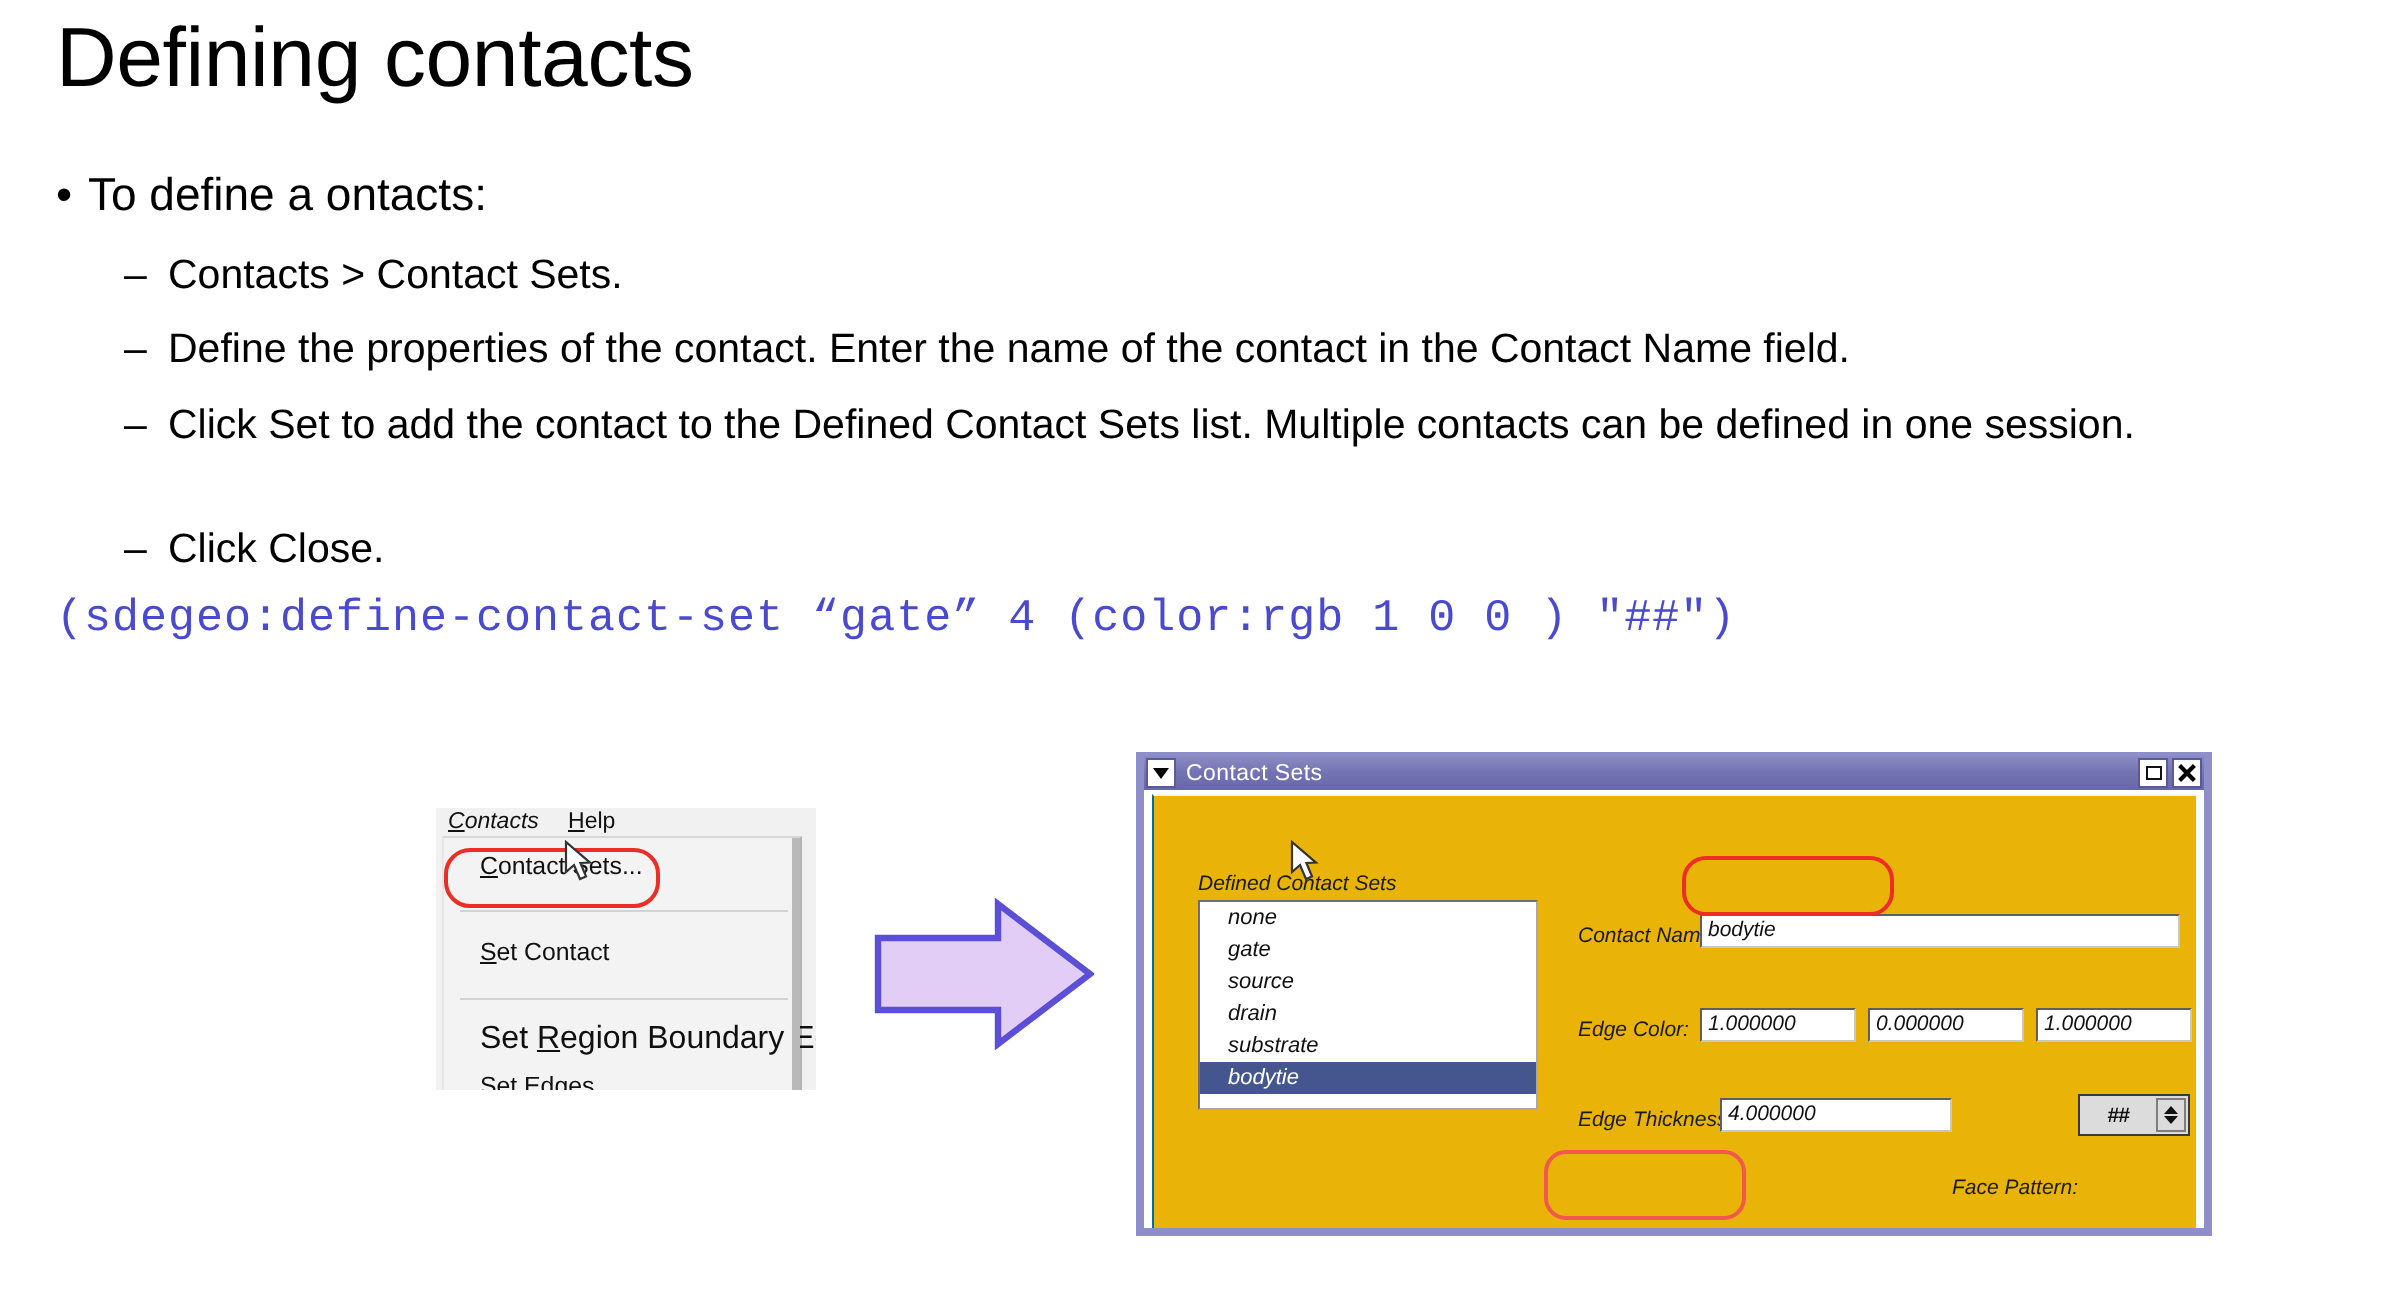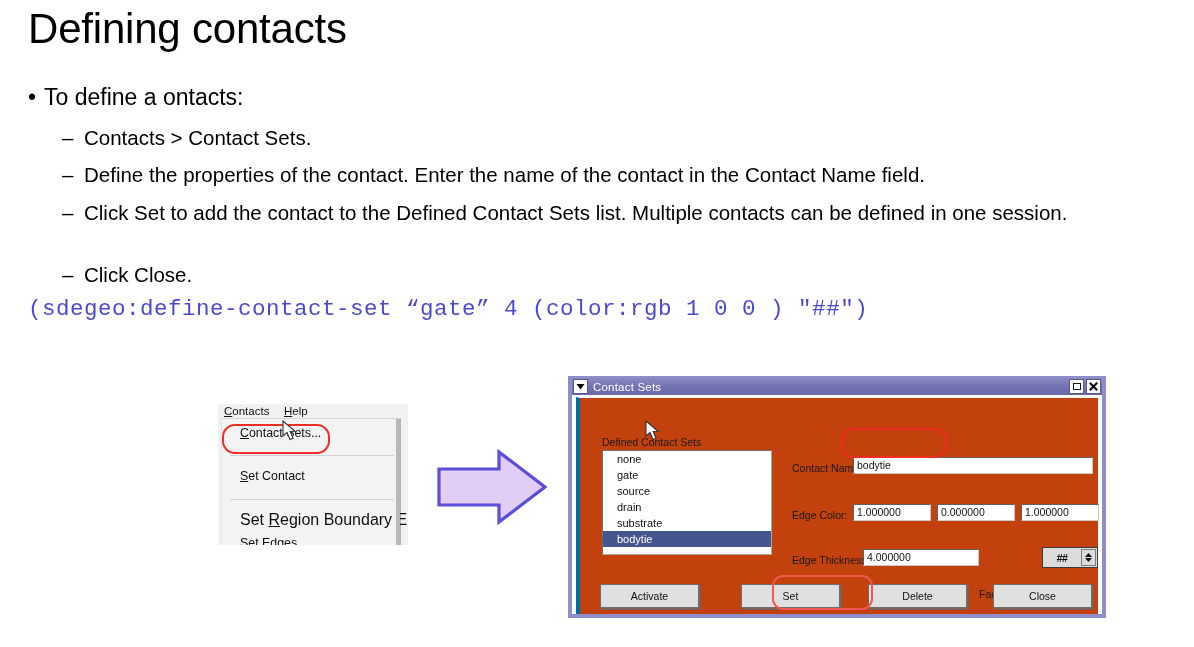--- a/index.html
+++ b/index.html
@@ -89,21 +89,21 @@
     width: 190px; height: 16px;
     background: #f1f1f1;
     font-size: 11.5px;
     color: #111;
   }
   #menu-bar .mb-item {
     position: absolute;
     top: 1px;
     white-space: nowrap;
   }
-  #mb-contacts { left: 6px; }
+  #mb-contacts { left: 6px; font-style: italic; }
   #mb-help { left: 66px; }
   .ul-char { text-decoration: underline; }
 
   #menu-popup {
     position: absolute;
     left: 3px;
     top: 14px;
     width: 180px;
     height: 127px;
     background: #f3f3f3;
@@ -213,23 +213,24 @@
     width: 8px; height: 7px;
     border: 1.6px solid #111;
   }
 
   #dialog-body {
     position: absolute;
     left: 4px;
     top: 19px;
     width: 522px;
     height: 217px;
-    background: #c2410c;
+    background: #eab308;
     border-top: 1px solid #f6f6f6;
-    border-left: 4px solid #0369a1;
+    border-left: 1px solid #0369a1;
+    font-style: italic;
   }
 
   .dlg-label {
     position: absolute;
     font-size: 10.5px;
     color: #1a1a1a;
     white-space: nowrap;
   }
   #lbl-defined { left: 22px; top: 38px; }
 
@@ -468,26 +469,20 @@
       <span id="face-pattern-spinner">
         <svg width="7" height="4" viewBox="0 0 7 4">
             <polygon points="3.5,0 7,4 0,4" fill="#111"></polygon>
           </svg>
         <svg width="7" height="4" viewBox="0 0 7 4">
             <polygon points="3.5,4 0,0 7,0" fill="#111"></polygon>
           </svg>
       </span>
     </div>
 
-    <div id="button-row">
-      <div class="dlg-button" id="btn-activate">Activate</div>
-      <div class="dlg-button" id="btn-set">Set</div>
-      <div class="dlg-button" id="btn-delete">Delete</div>
-      <div class="dlg-button" id="btn-close">Close</div>
-    </div>
 
   </div>
 </div>
 
 <div id="red-box-name"></div>
 <div id="red-box-set"></div>
 
 <svg class="cursor-arrow" id="cursor-dialog" width="18" height="22" viewBox="0 0 18 22">
   <polygon points="1,1 1,16 5,12.5 8,19.5 11,18.2 8.2,11.5 13,11.3" fill="#ffffff" stroke="#333" stroke-width="1.1"></polygon>
 </svg>

